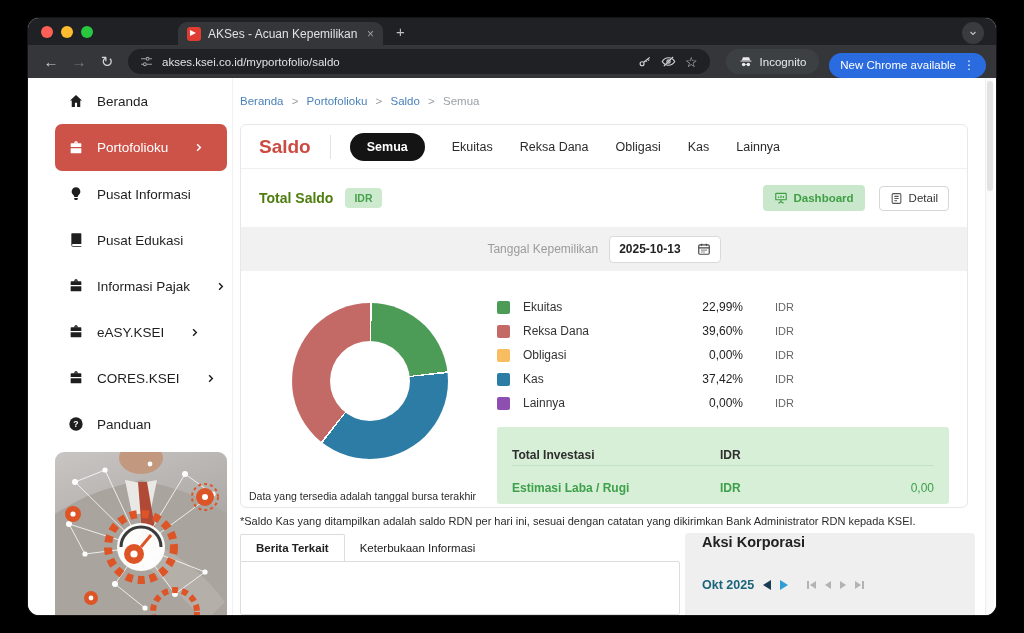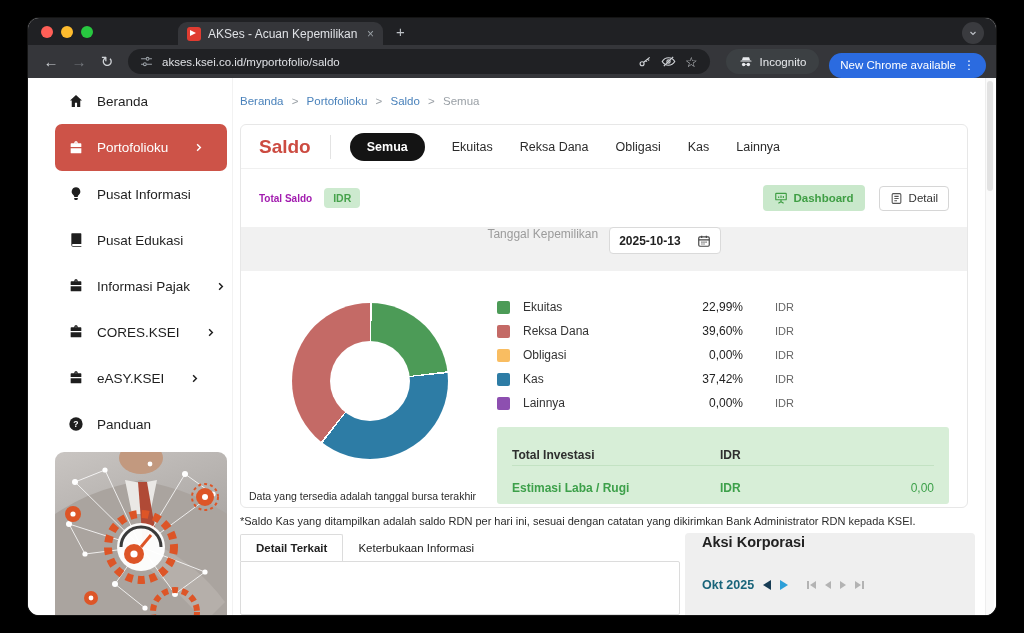--- a/index.html
+++ b/index.html
@@ -65,30 +65,30 @@
   .card { position:absolute; left:212px; top:46px; width:728px; height:384px; background:#fff;
           border:1px solid #e7e7e7; border-radius:6px; }
   .card-head { height:44px; display:flex; align-items:center; padding:0 18px; border-bottom:1px solid #f0f0f0; }
   .card-title { color:#cc4b41; font-size:19px; font-weight:700; }
   .vdiv { width:1px; height:24px; background:#e3e3e3; margin:0 19px; }
   .stabs { display:flex; align-items:center; gap:27px; }
   .stab { font-size:12.5px; color:#2b2b2b; font-weight:500; }
   .stab.active { background:#141414; color:#fff; border-radius:15px; padding:7px 17px; font-weight:600; }
 
   .total-row { height:58px; display:flex; align-items:center; padding:0 18px; }
-  .total-label { font-size:10px; font-weight:700; color:#a21caf; }
+  .total-label { font-size:14px; font-weight:700; color:#4d7c0f; }
   .idr-badge { background:#cdeacf; color:#46a24b; font-size:10.5px; font-weight:700;
                padding:4px 9px; border-radius:4px; margin-left:12px; }
   .spacer { flex:1; }
   .dash-btn { display:flex; align-items:center; gap:6px; background:#c9e8cb; color:#3f9e44;
               font-size:11.5px; font-weight:600; padding:6px 11px; border-radius:4px; }
   .detail-btn { display:flex; align-items:center; gap:6px; background:#fff; border:1px solid #d6d6d6;
                 color:#333; font-size:11.5px; padding:5px 10px; border-radius:4px; margin-left:14px; }
 
-  .date-strip { height:44px; background:#f1f1f1; display:flex; align-items:flex-start; justify-content:center; gap:11px; }
+  .date-strip { height:44px; background:#f1f1f1; display:flex; align-items:center; justify-content:center; gap:11px; }
   .date-label { color:#9b9b9b; font-size:12px; }
   .date-input { background:#fff; border:1px solid #dadada; border-radius:4px; height:27px;
                 display:flex; align-items:center; padding:0 9px; gap:16px; }
   .date-value { font-size:12px; font-weight:700; color:#222; }
 
   .chart-row { display:flex; padding:0 16px; }
   .donut-wrap { width:226px; display:flex; justify-content:center; padding-top:32px; }
   .donut { width:156px; height:156px; border-radius:50%; position:relative; background:#eee; }
   .donut::after { content:""; position:absolute; left:38px; top:38px; width:80px; height:80px;
                   border-radius:50%; background:#fff; }
@@ -240,32 +240,32 @@
         <span class="side-chev">
           <svg width="11" height="11" viewBox="0 0 24 24" fill="none" stroke="#1e1e1e" stroke-width="3.2">
               <path d="M9 5l7 7-7 7"></path>
             </svg>
         </span>
       </div>
       <div class="side-item">
         <svg width="16" height="16" viewBox="0 0 24 24" fill="currentColor">
             <path d="M9.5 5V4c0-1.1.9-2 2-2h1c1.1 0 2 .9 2 2v1H19c.6 0 1 .4 1 1v4.4H4V6c0-.6.4-1 1-1h4.5zm1.5 0h2V4h-2v1zM4 12.4h16V19c0 .6-.4 1-1 1H5c-.6 0-1-.4-1-1v-6.6z"></path>
           </svg>
-        <span>CORES.KSEI</span>
+        <span>eASY.KSEI</span>
         <span class="side-chev">
           <svg width="11" height="11" viewBox="0 0 24 24" fill="none" stroke="#1e1e1e" stroke-width="3.2">
               <path d="M9 5l7 7-7 7"></path>
             </svg>
         </span>
       </div>
       <div class="side-item">
         <svg width="16" height="16" viewBox="0 0 24 24" fill="currentColor">
             <path d="M9.5 5V4c0-1.1.9-2 2-2h1c1.1 0 2 .9 2 2v1H19c.6 0 1 .4 1 1v4.4H4V6c0-.6.4-1 1-1h4.5zm1.5 0h2V4h-2v1zM4 12.4h16V19c0 .6-.4 1-1 1H5c-.6 0-1-.4-1-1v-6.6z"></path>
           </svg>
-        <span>eASY.KSEI</span>
+        <span>CORES.KSEI</span>
         <span class="side-chev">
           <svg width="11" height="11" viewBox="0 0 24 24" fill="none" stroke="#1e1e1e" stroke-width="3.2">
               <path d="M9 5l7 7-7 7"></path>
             </svg>
         </span>
       </div>
       <div class="side-item">
         <svg width="16" height="16" viewBox="0 0 24 24">
             <circle cx="12" cy="12" r="10" fill="currentColor"></circle>
             <text x="12" y="16.5" text-anchor="middle" font-size="13" font-weight="bold" fill="#fff">?</text>
@@ -423,21 +423,21 @@
         </div>
       </div>
 
       <div class="footnote">Data yang tersedia adalah tanggal bursa terakhir</div>
     </section>
 
     <div class="disclaimer">*Saldo Kas yang ditampilkan adalah saldo RDN per hari ini, sesuai dengan catatan yang dikirimkan Bank Administrator RDN kepada KSEI.</div>
 
     <div class="bottom-left">
       <div class="btabs">
-        <span class="btab active">Detail Terkait</span>
+        <span class="btab active">Berita Terkait</span>
         <span class="btab">Keterbukaan Informasi</span>
       </div>
       <div class="bpanel"></div>
     </div>
 
     <div class="aksi">
       <div class="aksi-title">Aksi Korporasi</div>
       <div class="aksi-row">
         <span class="aksi-month">Okt 2025</span>
         <span class="tri tri-l-dark"></span>

